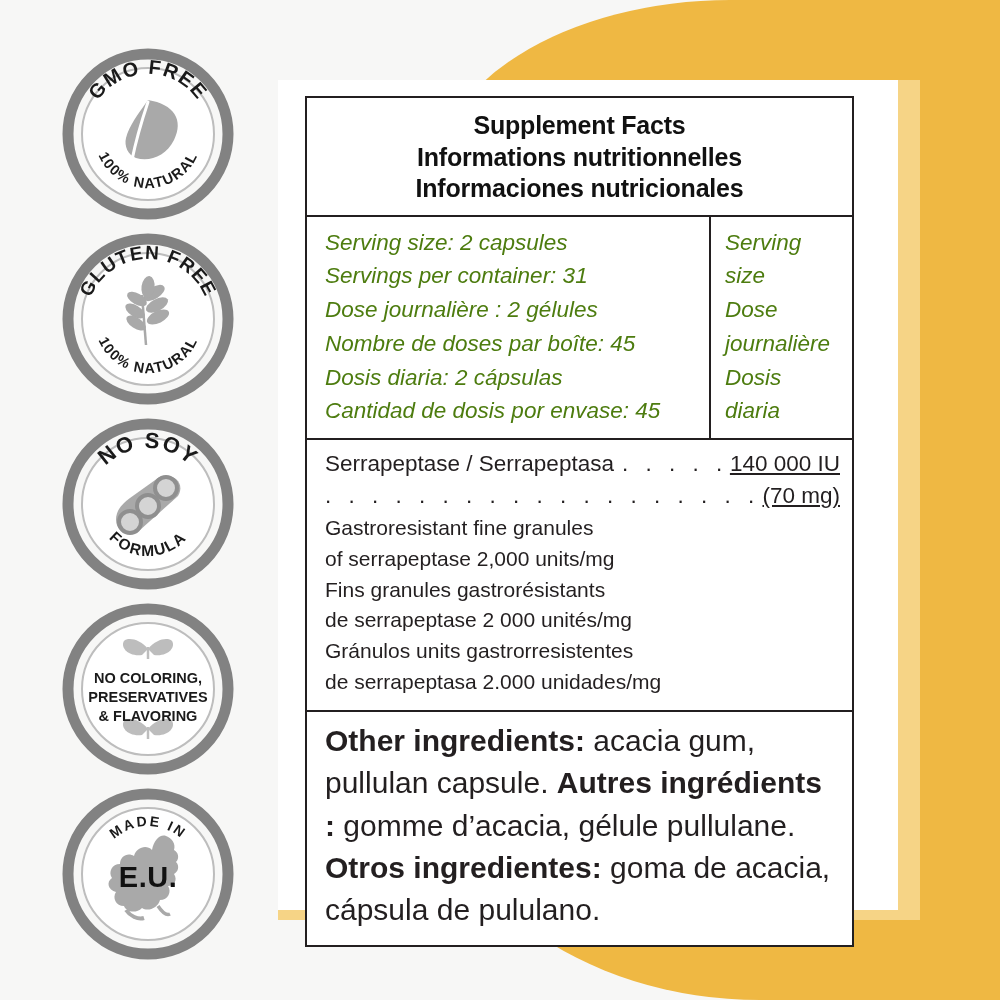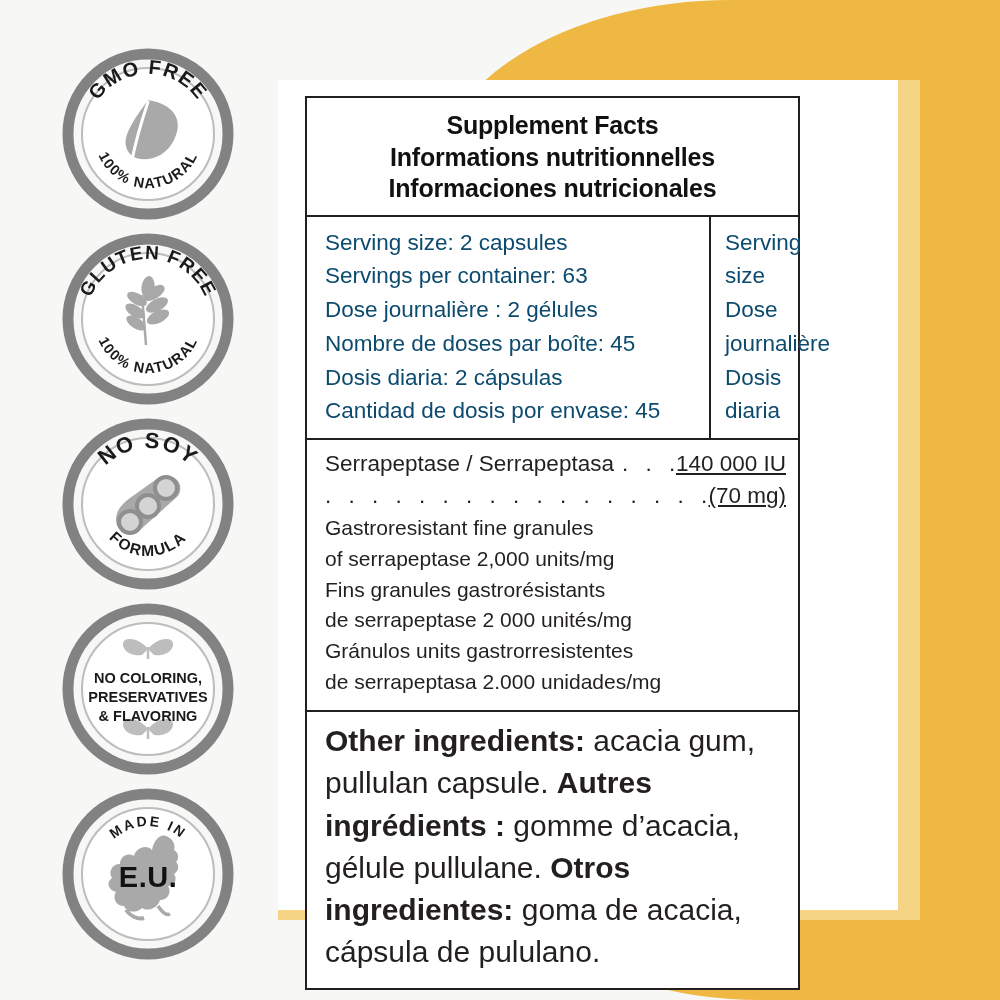--- a/index.html
+++ b/index.html
@@ -36,21 +36,21 @@
   
   .badges{position:absolute;left:0;top:0;width:278px;height:1000px;z-index:4;}
   .badge{
     position:absolute;left:62px;width:172px;height:172px;
   }
   .badge svg{display:block;width:172px;height:172px;}
 
   
   .facts{
     position:absolute;left:305px;top:96px;
-    width:495px;
+    width:549px;
     border:2.5px solid #231f20;
     background:#fff;
     box-sizing:border-box;
     z-index:5;
   }
   .facts-header{
     text-align:center;
     padding:12px 10px 10px 10px;
     border-bottom:2.5px solid #231f20;
   }
@@ -72,22 +72,23 @@
     box-sizing:border-box;
   }
   .serving-right{
     flex:1;
     padding:9px 8px 10px 14px;
     box-sizing:border-box;
   }
   .serving-left div,.serving-right div{
     font-size:22.5px;
     line-height:1.50;
-    color:#0c4a6e;
+    color:#4d7c0f;
     white-space:nowrap;
+    font-style:italic;
   }
   .ingredient-block{
     padding:8px 12px 12px 18px;
     border-bottom:2.5px solid #231f20;
   }
   .ing-main{
     font-size:22.5px;line-height:1.44;color:#231f20;
     display:flex;align-items:baseline;white-space:nowrap;
   }
   .ing-name{flex:0 0 auto;}
@@ -240,21 +241,21 @@
 
     <div class="facts-header">
       <div>Supplement Facts</div>
       <div>Informations nutritionnelles</div>
       <div>Informaciones nutricionales</div>
     </div>
 
     <div class="serving-row">
       <div class="serving-left">
         <div>Serving size: 2 capsules</div>
-        <div>Servings per container: 63</div>
+        <div>Servings per container: 31</div>
         <div>Dose journalière : 2 gélules</div>
         <div>Nombre de doses par boîte: 45</div>
         <div>Dosis diaria: 2 cápsulas</div>
         <div>Cantidad de dosis por envase: 45</div>
       </div>
       <div class="serving-right">
         <div>Serving</div>
         <div>size</div>
         <div>Dose</div>
         <div>journalière</div>

